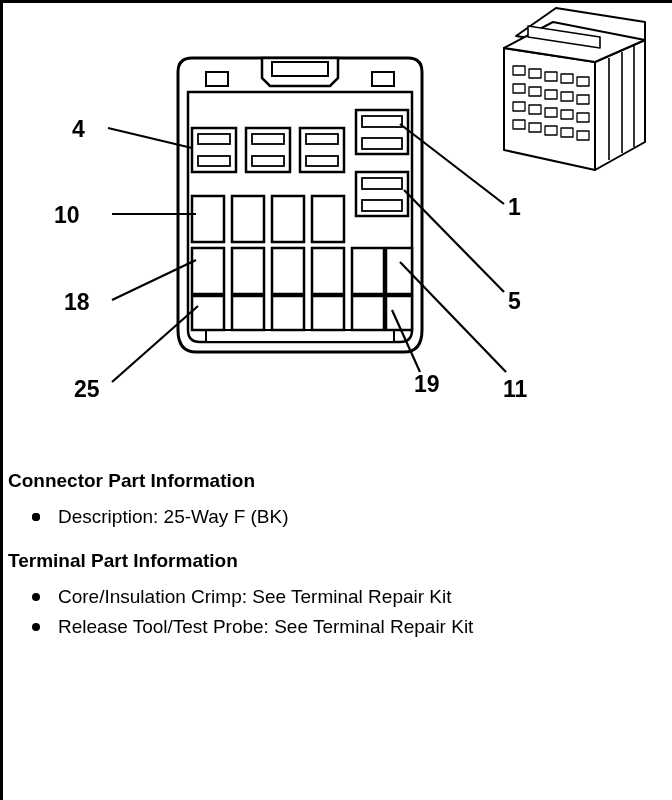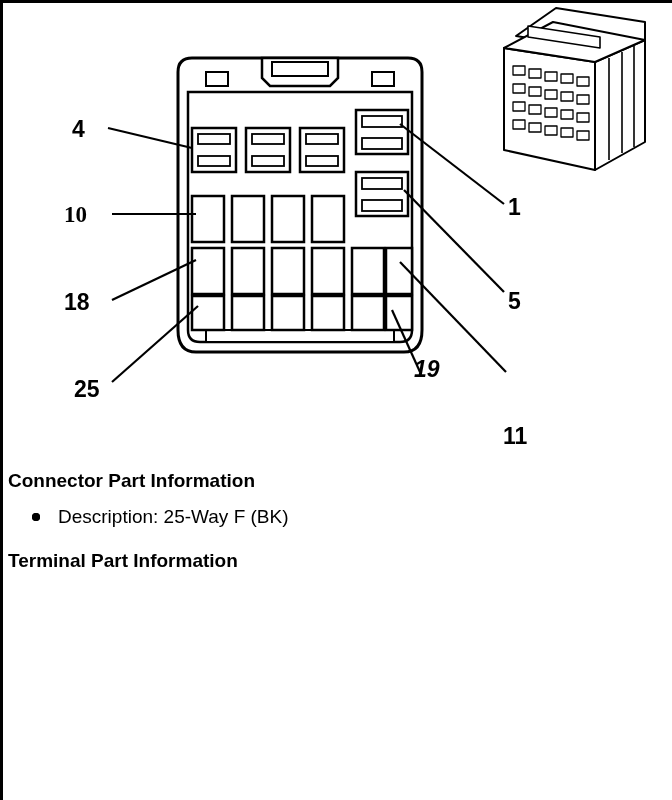--- a/index.html
+++ b/index.html
@@ -231,36 +231,38 @@
 
         <path d="M504 292 L404 190"></path>
 
         <path d="M506 372 L400 262"></path>
 
         <path d="M420 372 L392 310"></path>
       </g>
     </svg>
 
     <div class="callout-label" style="left:72px; top:116px;">4</div>
-    <div class="callout-label" style="left:64px; top:202px;font-family:Liberation Serif, serif;">10</div>
+    <div class="callout-label" style="left:54px; top:202px;">10</div>
     <div class="callout-label" style="left:64px; top:289px;">18</div>
     <div class="callout-label" style="left:74px; top:376px;">25</div>
     <div class="callout-label" style="left:508px; top:194px;">1</div>
     <div class="callout-label" style="left:508px; top:288px;">5</div>
-    <div class="callout-label" style="left:503px; top:376px;margin-top:47px;">11</div>
-    <div class="callout-label" style="left:414px; top:356px;font-style:italic;">19</div>
+    <div class="callout-label" style="left:503px; top:376px;">11</div>
+    <div class="callout-label" style="left:414px; top:371px;">19</div>
   </div>
 
   <div id="text-block">
 
     <h2 class="section-heading">Connector Part Information</h2>
     <ul class="bullets">
       <li><span class="dot"></span></li>
       <li><span class="dot"></span><span>Description: 25-Way F (BK)</span></li>
     </ul>
 
     <h2 class="section-heading heading-2">Terminal Part Information</h2>
     <ul class="bullets">
+      <li><span class="dot"></span><span>Core/Insulation Crimp: See Terminal Repair Kit</span></li>
+      <li><span class="dot"></span><span>Release Tool/Test Probe: See Terminal Repair Kit</span></li>
     </ul>
 
   </div>
 
 </div>
 
 </body></html>

